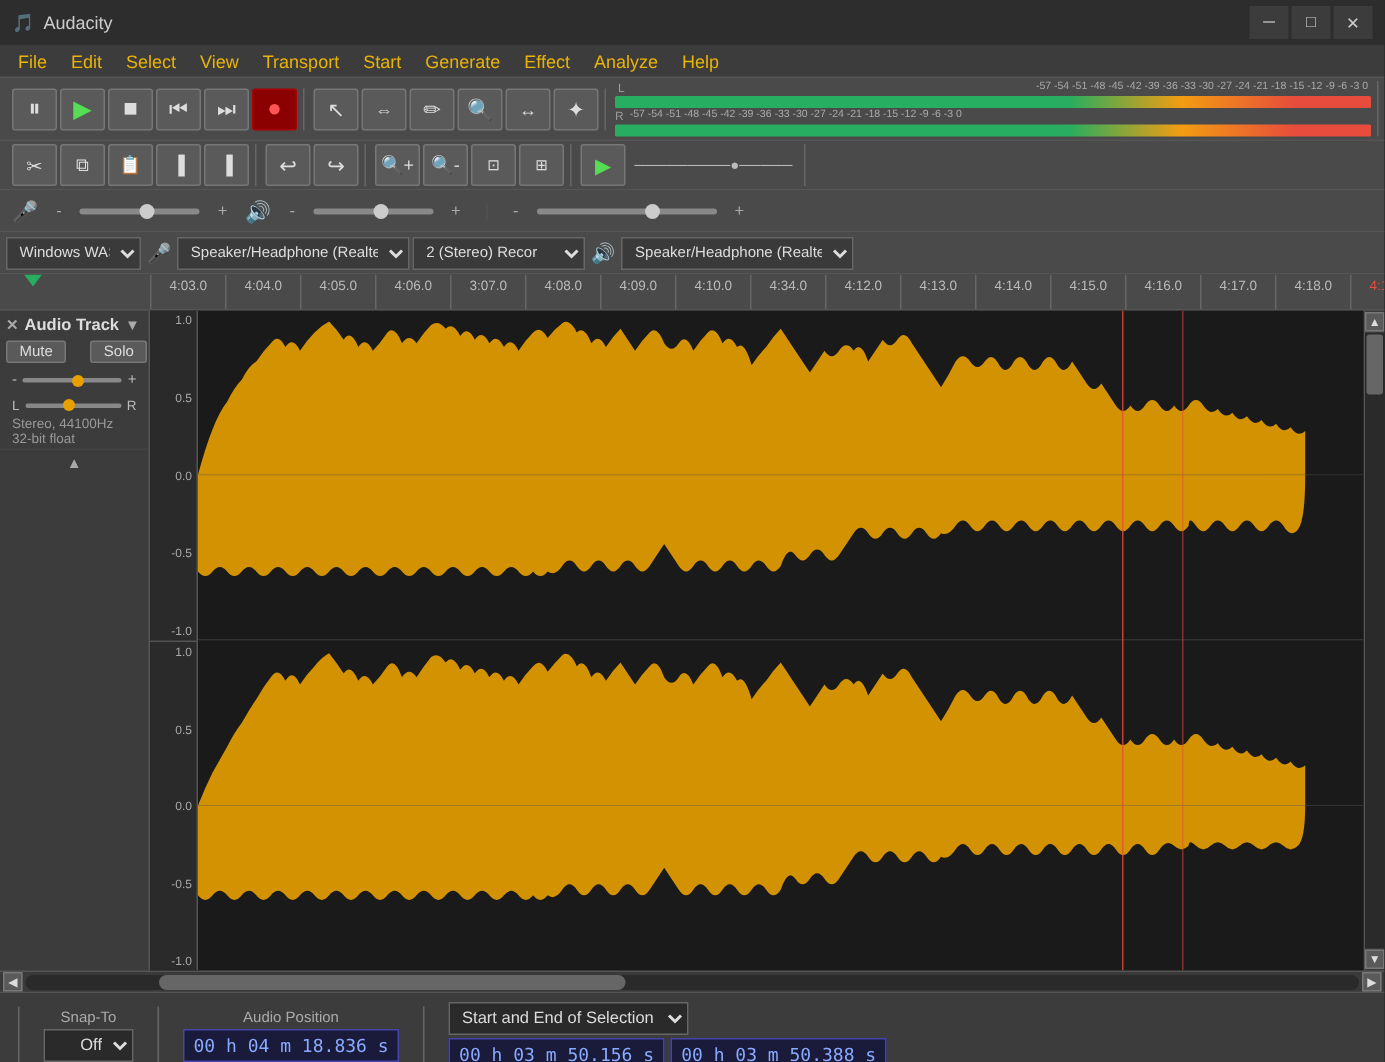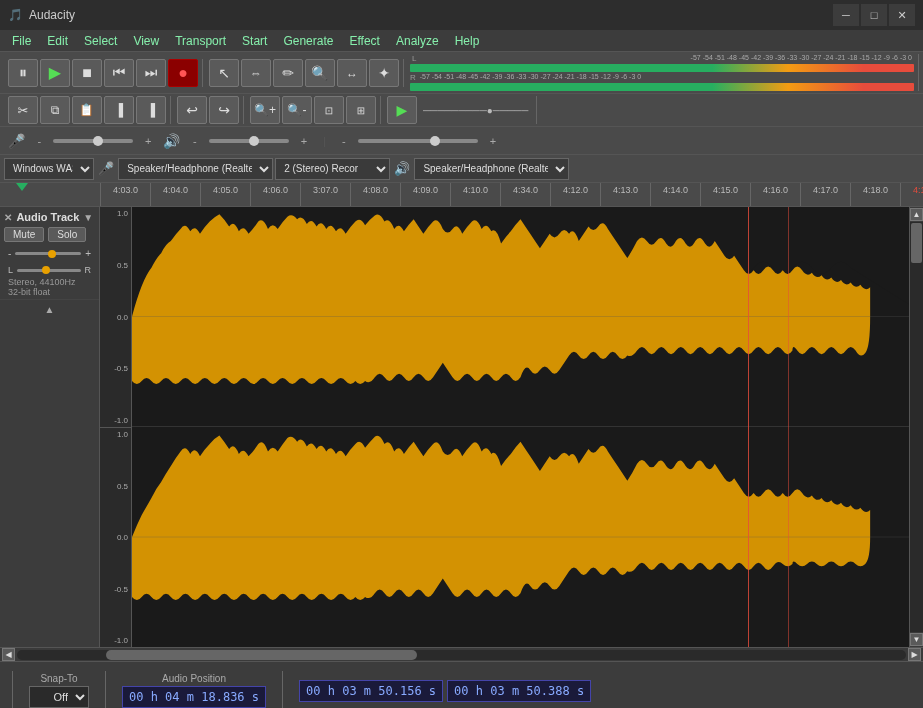--- a/index.html
+++ b/index.html
@@ -6,21 +6,21 @@
     body { width: 923px; height: 708px; background: #3c3c3c; font-family: 'Segoe UI', Arial, sans-serif; font-size: 11px; color: #ddd; overflow: hidden; }
 
     
     #titlebar { height: 30px; background: #2d2d2d; display: flex; align-items: center; padding: 0 8px; justify-content: space-between; }
     #titlebar .title-left { display: flex; align-items: center; gap: 6px; font-size: 12px; color: #ccc; }
     #titlebar .win-controls { display: flex; gap: 2px; }
     #titlebar .win-btn { width: 26px; height: 22px; background: #3c3c3c; border: none; color: #ccc; font-size: 11px; cursor: pointer; display: flex; align-items: center; justify-content: center; }
 
     
     #menubar { height: 22px; background: #3c3c3c; display: flex; align-items: center; padding: 0 4px; border-bottom: 1px solid #555; }
-    #menubar span { padding: 2px 8px; color: #86efac; cursor: pointer; font-size: 12px; }
+    #menubar span { padding: 2px 8px; color: #eab308; cursor: pointer; font-size: 12px; }
     .toolbar-row { display: flex; align-items: center; padding: 2px 4px; gap: 2px; min-height: 36px; }
     .toolbar-btn { width: 30px; height: 28px; background: #5a5a5a; border: 1px solid #777; color: #ddd; font-size: 14px; cursor: pointer; display: flex; align-items: center; justify-content: center; border-radius: 2px; }
     .toolbar-btn.record { background: #8b0000; border-color: #a00; }
     .toolbar-row2 { display: flex; align-items: center; padding: 2px 4px; gap: 2px; min-height: 30px; }
 
     
     #gain-row { display: flex; align-items: center; padding: 2px 8px; gap: 12px; background: #4a4a4a; min-height: 28px; border-bottom: 1px solid #555; }
     .gain-slider { width: 80px; height: 4px; background: #888; border-radius: 2px; position: relative; cursor: pointer; }
     .gain-knob { width: 10px; height: 10px; background: #ccc; border-radius: 50%; position: absolute; top: -3px; left: 50%; cursor: pointer; }
 
@@ -28,21 +28,21 @@
     #device-toolbar { display: flex; align-items: center; background: #4a4a4a; border-bottom: 1px solid #555; padding: 2px 4px; gap: 2px; height: 28px; }
     .device-select { background: #3a3a3a; border: 1px solid #666; color: #ddd; font-size: 10px; padding: 1px 4px; height: 22px; cursor: pointer; }
 
     
     #timeline-ruler { height: 24px; background: #4a4a4a; border-bottom: 1px solid #555; display: flex; align-items: center; position: relative; padding-left: 100px; overflow: hidden; }
     .ruler-marks { display: flex; align-items: flex-start; height: 100%; flex: 1; position: relative; overflow: hidden; }
     .ruler-mark { display: flex; flex-direction: column; align-items: center; font-size: 9px; color: #bbb; min-width: 50px; height: 100%; justify-content: flex-start; padding-top: 2px; border-left: 1px solid #666; }
     .ruler-triangle { width: 0; height: 0; border-left: 6px solid transparent; border-right: 6px solid transparent; border-top: 8px solid #27ae60; position: absolute; left: 16px; top: 0; cursor: pointer; }
     #track-panel { width: 100px; background: #3c3c3c; border-right: 1px solid #555; display: flex; flex-direction: column; }
     .track-title { display: flex; align-items: center; gap: 4px; color: #ddd; font-size: 11px; font-weight: bold; }
-    .track-controls { display: flex; gap: 4px; margin-top: 4px; }
+    .track-controls { display: flex; gap: 16px; margin-top: 4px; }
     .track-btn { padding: 1px 8px; background: #5a5a5a; border: 1px solid #777; color: #ddd; font-size: 10px; cursor: pointer; border-radius: 2px; }
     .track-slider-row { display: flex; align-items: center; gap: 4px; margin-top: 6px; font-size: 9px; color: #bbb; padding: 0 4px; }
     .mini-slider { flex: 1; height: 3px; background: #888; border-radius: 2px; position: relative; }
     .mini-knob { width: 8px; height: 8px; background: #e8a000; border-radius: 50%; position: absolute; top: -2.5px; left: 50%; cursor: pointer; }
     .track-info { font-size: 9px; color: #999; padding: 2px 4px; }
 
     
     #waveform-area { flex: 1; background: #1a1a1a; position: relative; overflow: hidden; padding-left: 33px; }
     .playhead-line { position: absolute; top: 0; bottom: 0; width: 1px; background: #e74c3c; opacity: 0.8; pointer-events: none; right: 140px; }
     .selection-line { position: absolute; top: 0; bottom: 0; width: 1px; background: #e74c3c; opacity: 0.5; right: 100px; }
@@ -371,20 +371,25 @@
     <div class="bottom-group-content">
       <div class="time-display">
         <span>00 h 04 m 18.836 s</span>
       </div>
     </div>
   </div>
 
   <div class="bottom-sep"></div>
 
   <div class="bottom-group">
+    <div class="bottom-group-content">
+      <select class="selection-dropdown">
+        <option>Start and End of Selection</option>
+      </select>
+    </div>
     <div class="bottom-group-content" style="gap:4px;">
       <div class="time-display" style="min-width:120px;">
         <span>00 h 03 m 50.156 s</span>
       </div>
       <div class="time-display" style="min-width:120px;">
         <span>00 h 03 m 50.388 s</span>
       </div>
     </div>
   </div>
 </div>

